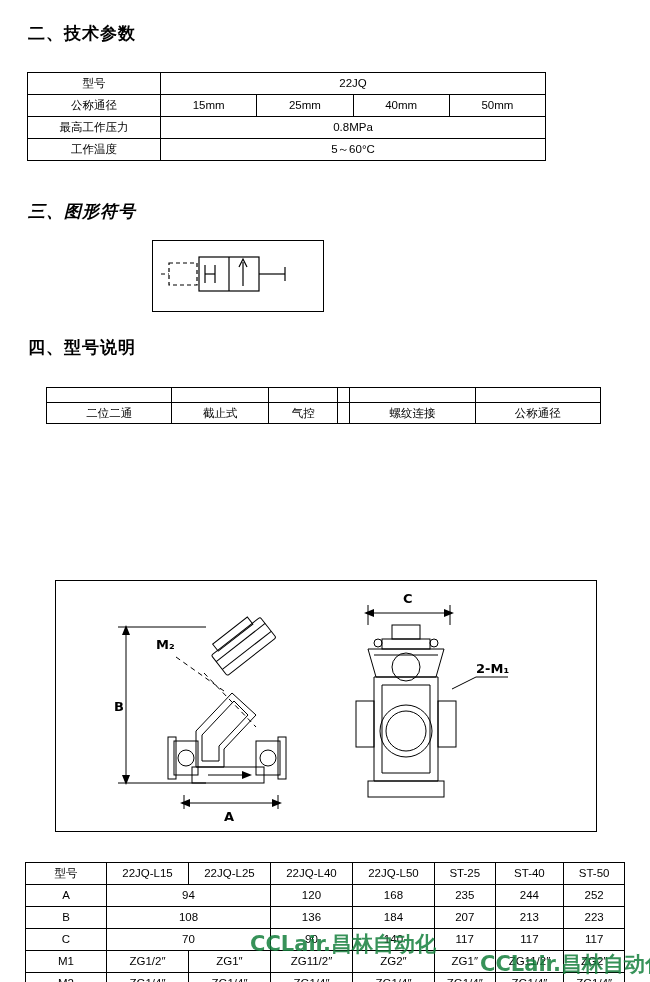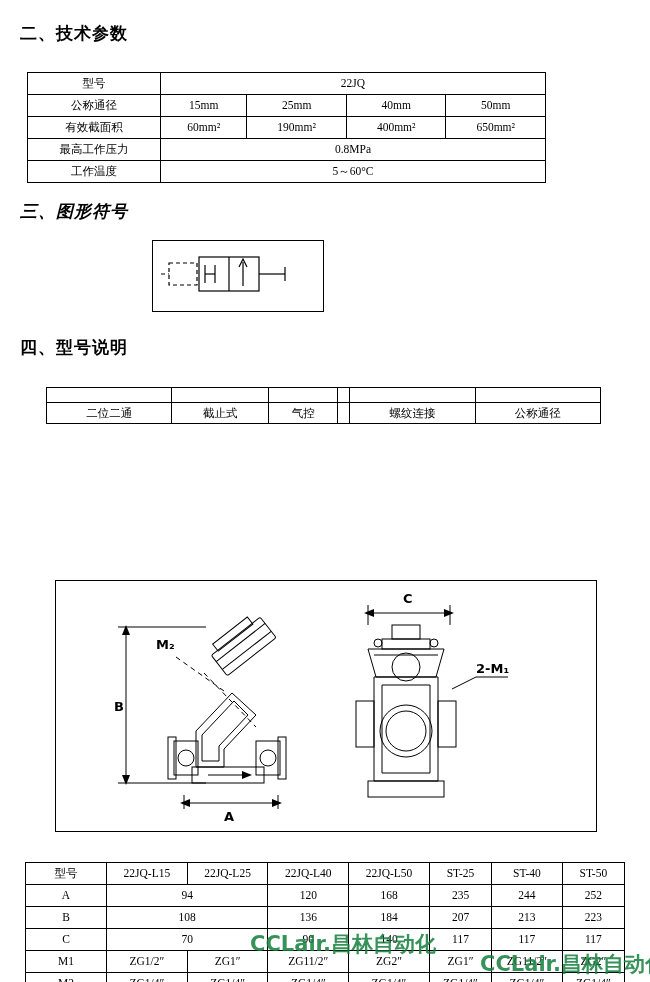--- a/index.html
+++ b/index.html
@@ -13,25 +13,25 @@
   }
   .page{position:relative;width:650px;height:982px;}
 
   h2.section{
     font-size:17px;
     font-weight:bold;
     margin:0;
     letter-spacing:1px;
     font-family:"DejaVu Serif","Liberation Serif",serif;
   }
-  .sec-wrap{position:absolute;left:20px;}
+  .sec-wrap{position:absolute;left:28px;}
 
   table.grid{
     border-collapse:collapse;
-    font-family:Liberation Serif, serif;
+    font-family:Liberation Sans, sans-serif;
   }
   table.grid td{
     border:1px solid #000;
     text-align:center;
     vertical-align:middle;
     font-size:11.5px;
     padding:2px 2px;
     line-height:1.25;
   }
 
@@ -98,27 +98,20 @@
         <tr>
       <td class="lbl">型号</td>
       <td colspan="4">22JQ</td>
     </tr>
     <tr>
       <td class="lbl">公称通径</td>
       <td>15mm</td>
       <td>25mm</td>
       <td>40mm</td>
       <td>50mm</td>
-    </tr>
-    <tr>
-      <td class="lbl">有效截面积</td>
-      <td>60mm²</td>
-      <td>190mm²</td>
-      <td>400mm²</td>
-      <td>650mm²</td>
     </tr>
     <tr>
       <td class="lbl">最高工作压力</td>
       <td colspan="4">0.8MPa</td>
     </tr>
     <tr>
       <td class="lbl">工作温度</td>
       <td colspan="4">5～60°C</td>
     </tr>
   </tbody>

